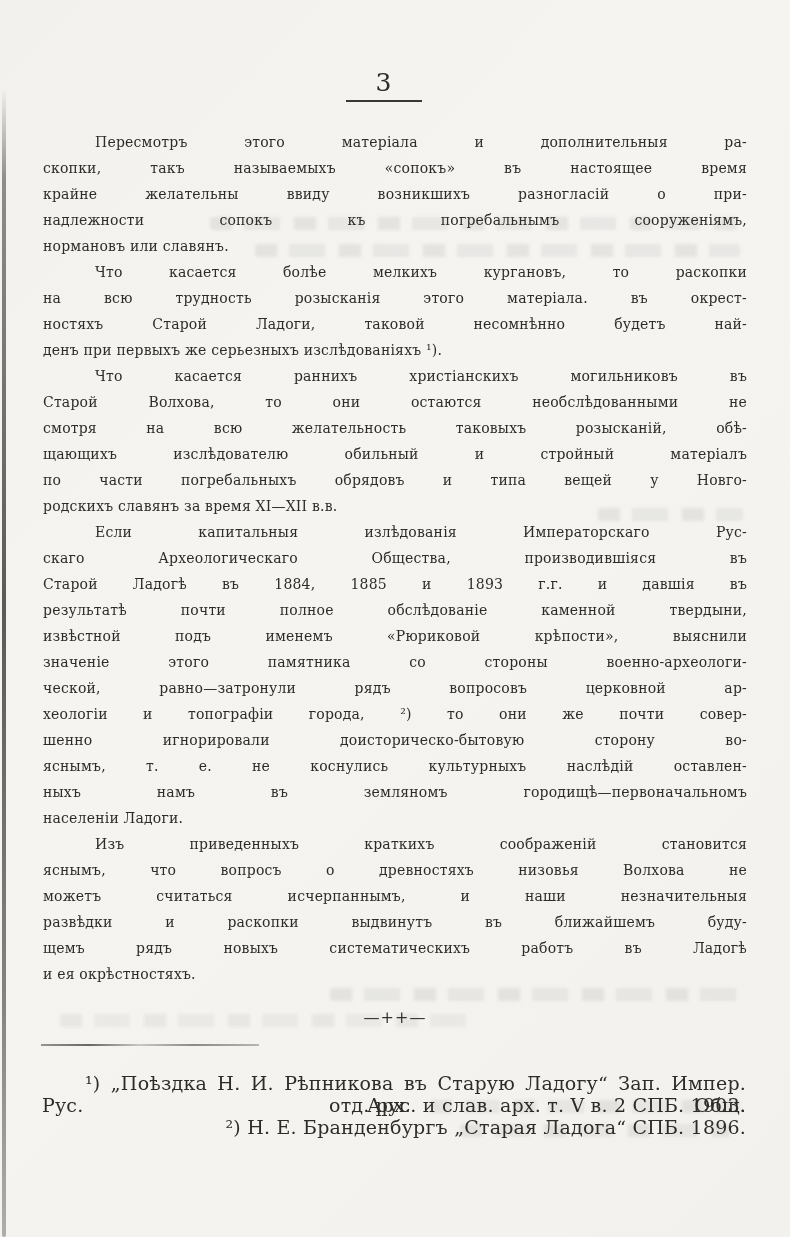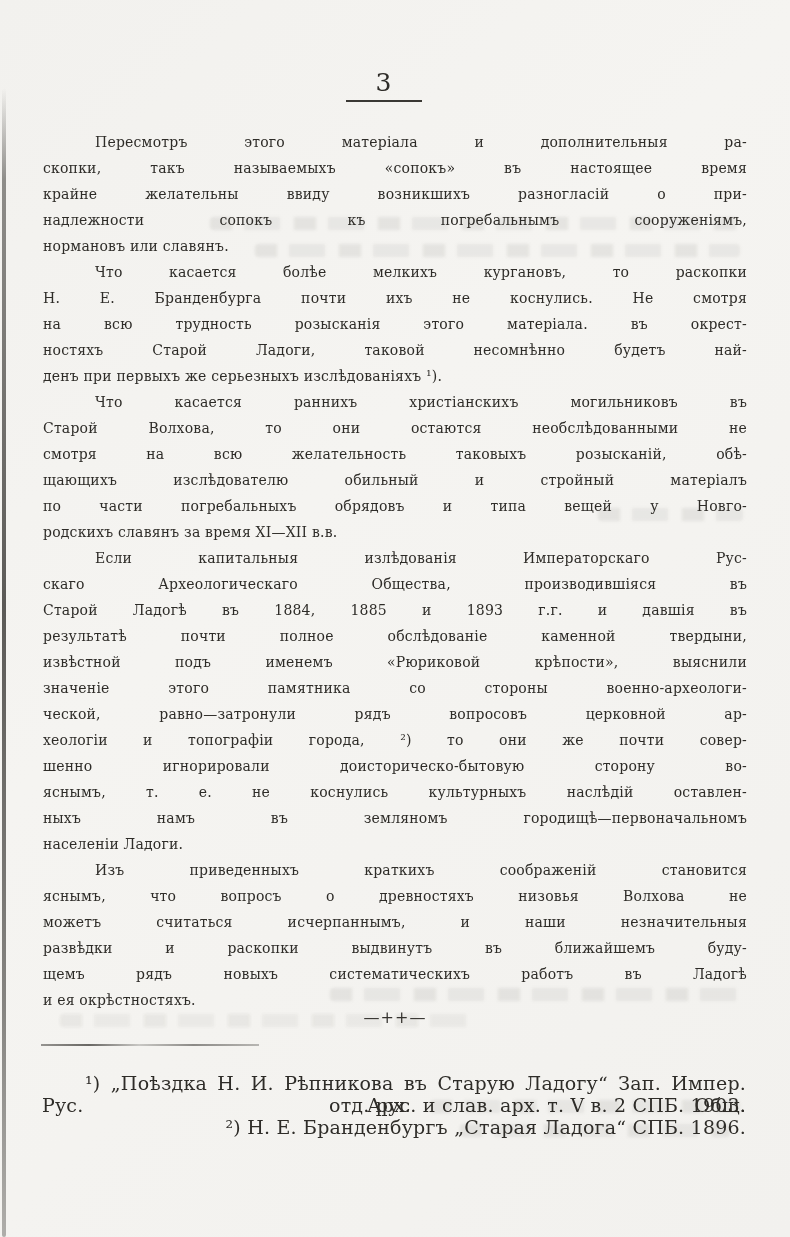--- a/index.html
+++ b/index.html
@@ -114,21 +114,20 @@
   <div class="body-text">
       <div class="para">
         <div class="line first">Пересмотръ этого матеріала и дополнительныя ра-</div>
         <div class="line">скопки, такъ называемыхъ «сопокъ» въ настоящее время</div>
         <div class="line">крайне желательны ввиду возникшихъ разногласій о при-</div>
         <div class="line">надлежности сопокъ къ погребальнымъ сооруженіямъ,</div>
         <div class="line end">нормановъ или славянъ.</div>
       </div>
       <div class="para">
         <div class="line first">Что касается болѣе мелкихъ кургановъ, то раскопки</div>
-        <div class="line">Н. Е. Бранденбурга почти ихъ не коснулись. Не смотря</div>
         <div class="line">на всю трудность розысканія этого матеріала. въ окрест-</div>
         <div class="line">ностяхъ Старой Ладоги, таковой несомнѣнно будетъ най-</div>
         <div class="line end">денъ при первыхъ же серьезныхъ изслѣдованіяхъ ¹).</div>
       </div>
       <div class="para">
         <div class="line first">Что касается раннихъ христіанскихъ могильниковъ въ</div>
         <div class="line">Старой Волхова, то они остаются необслѣдованными не</div>
         <div class="line">смотря на всю желательность таковыхъ розысканій, обѣ-</div>
         <div class="line">щающихъ изслѣдователю обильный и стройный матеріалъ</div>
         <div class="line">по части погребальныхъ обрядовъ и типа вещей у Новго-</div>

